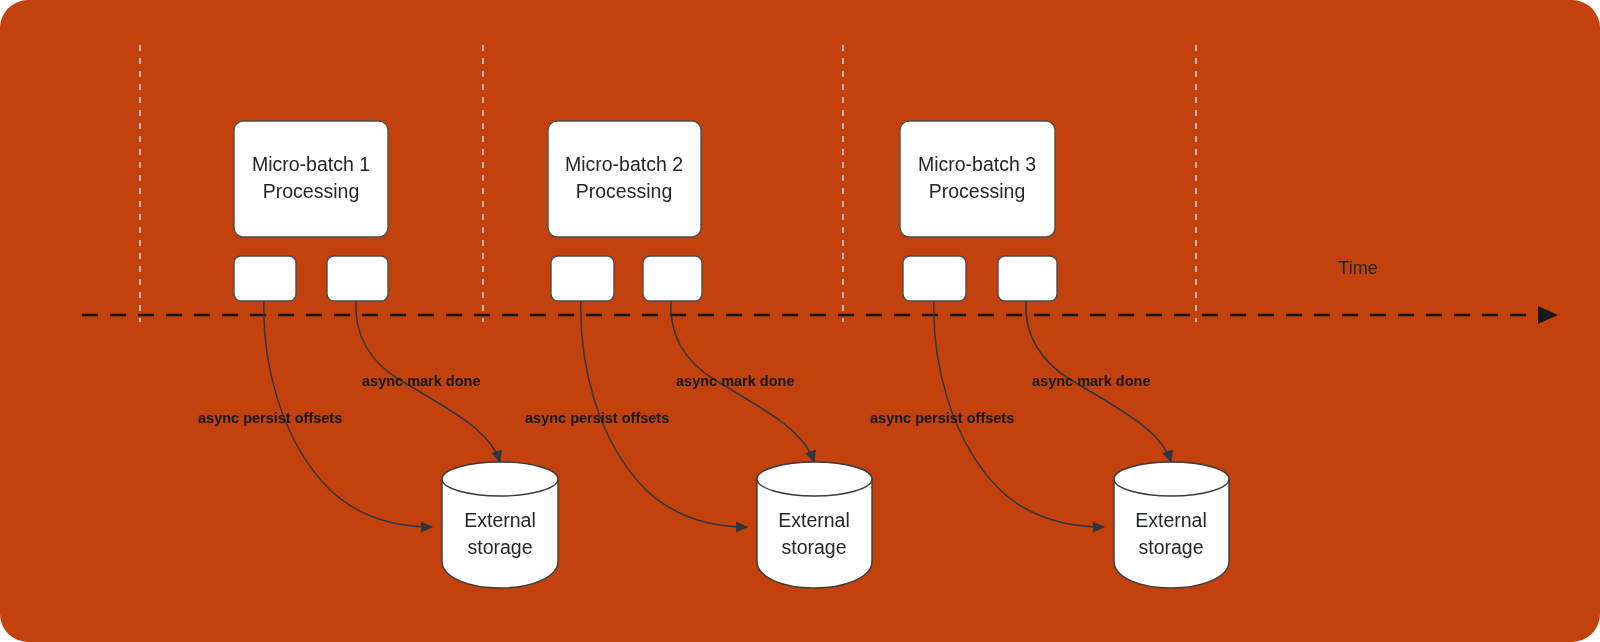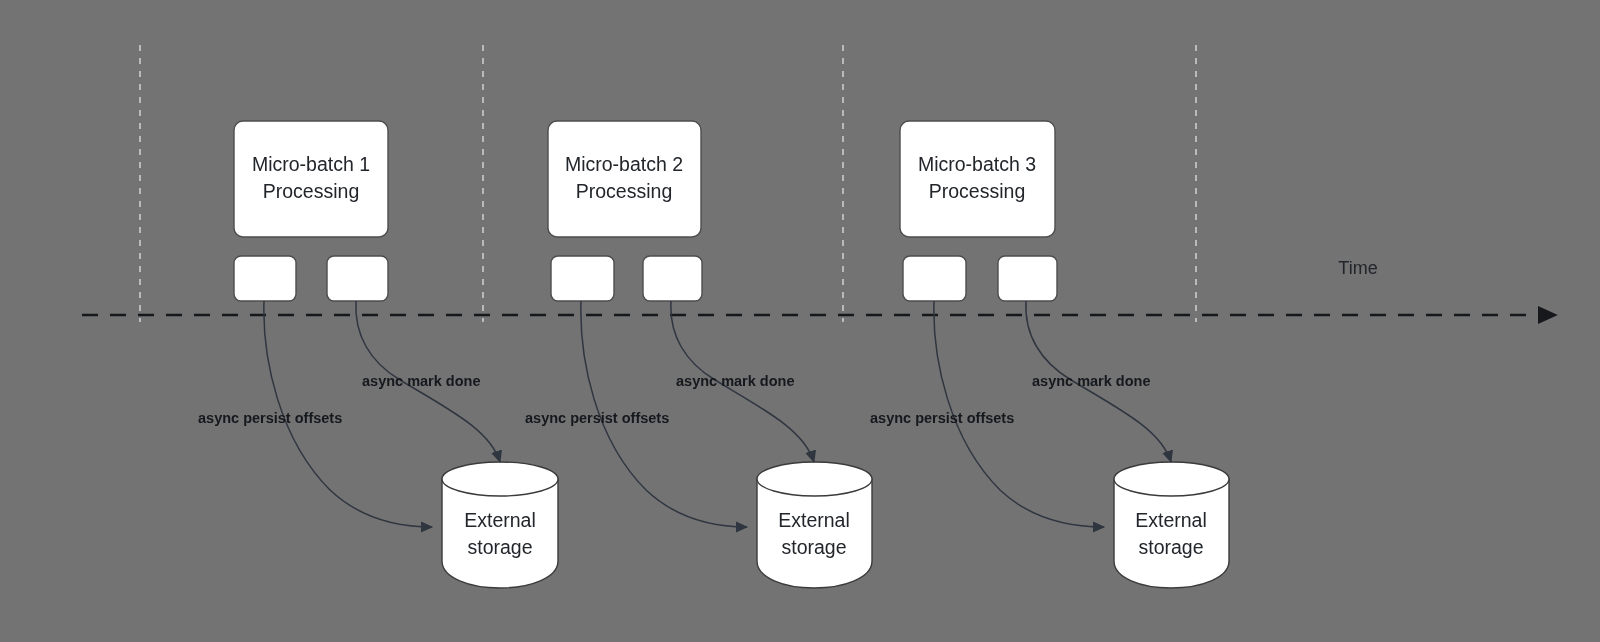--- a/index.html
+++ b/index.html
@@ -10,21 +10,22 @@
   body {
     font-family: "Liberation Sans", sans-serif;
     width: 1600px;
     height: 642px;
     overflow: hidden;
   }
   #canvas {
     position: relative;
     width: 1600px;
     height: 642px;
-    background: #737373;
+    background: #c2410c;
+    border-radius: 28px;
   }
   svg#diagram {
     position: absolute;
     top: 0;
     left: 0;
     width: 1600px;
     height: 642px;
   }
   .shape-stroke {
     fill: #ffffff;

